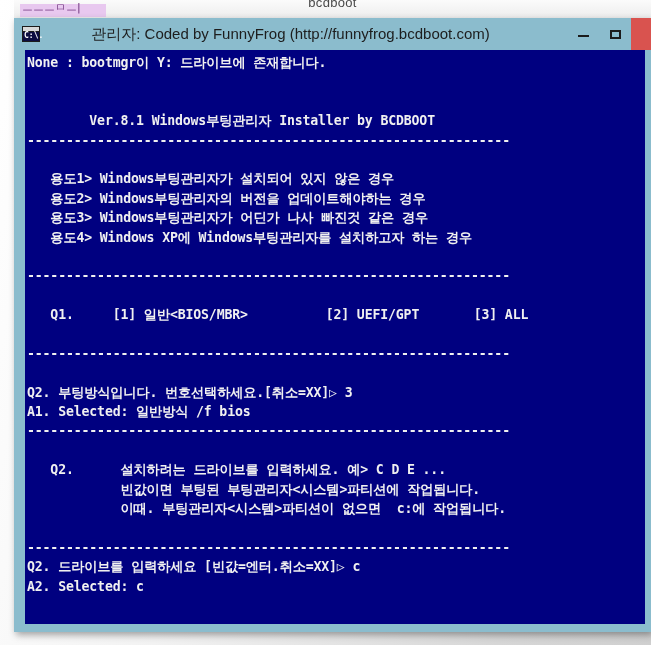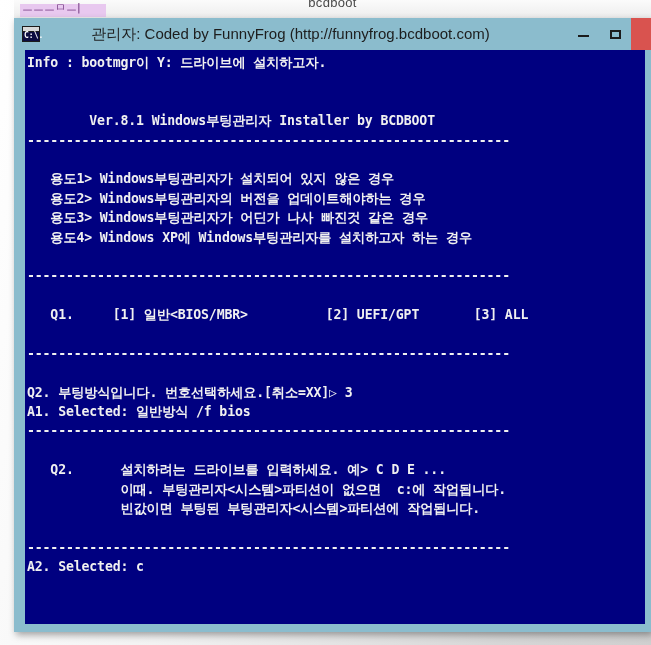--- a/index.html
+++ b/index.html
@@ -160,21 +160,21 @@
         <span class="sq"></span>
       </div>
       <div class="win-btn" id="btn-close"></div>
     </div>
   </div>
 
   <div id="console-left-edge"></div>
   <div id="console-bottom-edge"></div>
 
   <div id="console-body">
-      <div class="line">Info : bootmgr이 Y: 드라이브에 설치하고자.</div>
+      <div class="line">None : bootmgr이 Y: 드라이브에 존재합니다.</div>
       <div class="line blank"> </div>
       <div class="line blank"> </div>
       <div class="line">        Ver.8.1 Windows부팅관리자 Installer by BCDBOOT</div>
       <div class="sep">--------------------------------------------------------------</div>
       <div class="line blank"> </div>
       <div class="line">   용도1&gt; Windows부팅관리자가 설치되어 있지 않은 경우</div>
       <div class="line">   용도2&gt; Windows부팅관리자의 버전을 업데이트해야하는 경우</div>
       <div class="line">   용도3&gt; Windows부팅관리자가 어딘가 나사 빠진것 같은 경우</div>
       <div class="line">   용도4&gt; Windows XP에 Windows부팅관리자를 설치하고자 하는 경우</div>
       <div class="line blank"> </div>
@@ -182,20 +182,21 @@
       <div class="line blank"> </div>
       <div class="line">   Q1.     [1] 일반&lt;BIOS/MBR&gt;          [2] UEFI/GPT       [3] ALL</div>
       <div class="line blank"> </div>
       <div class="sep">--------------------------------------------------------------</div>
       <div class="line blank"> </div>
       <div class="line">Q2. 부팅방식입니다. 번호선택하세요.[취소=XX]▷ 3</div>
       <div class="line">A1. Selected: 일반방식 /f bios</div>
       <div class="sep">--------------------------------------------------------------</div>
       <div class="line blank"> </div>
       <div class="line">   Q2.      설치하려는 드라이브를 입력하세요. 예&gt; C D E ...</div>
+      <div class="line">            빈값이면 부팅된 부팅관리자&lt;시스템&gt;파티션에 작업됩니다.</div>
       <div class="line">            이때. 부팅관리자&lt;시스템&gt;파티션이 없으면  c:에 작업됩니다.</div>
-      <div class="line">            빈값이면 부팅된 부팅관리자&lt;시스템&gt;파티션에 작업됩니다.</div>
-      <div class="line blank"> </div>
-      <div class="sep">--------------------------------------------------------------</div>
+      <div class="line blank"> </div>
+      <div class="sep">--------------------------------------------------------------</div>
+      <div class="line">Q2. 드라이브를 입력하세요 [빈값=엔터.취소=XX]▷ c</div>
       <div class="line">A2. Selected: c</div>
     </div>
 
 </div>
 
 </body></html>

